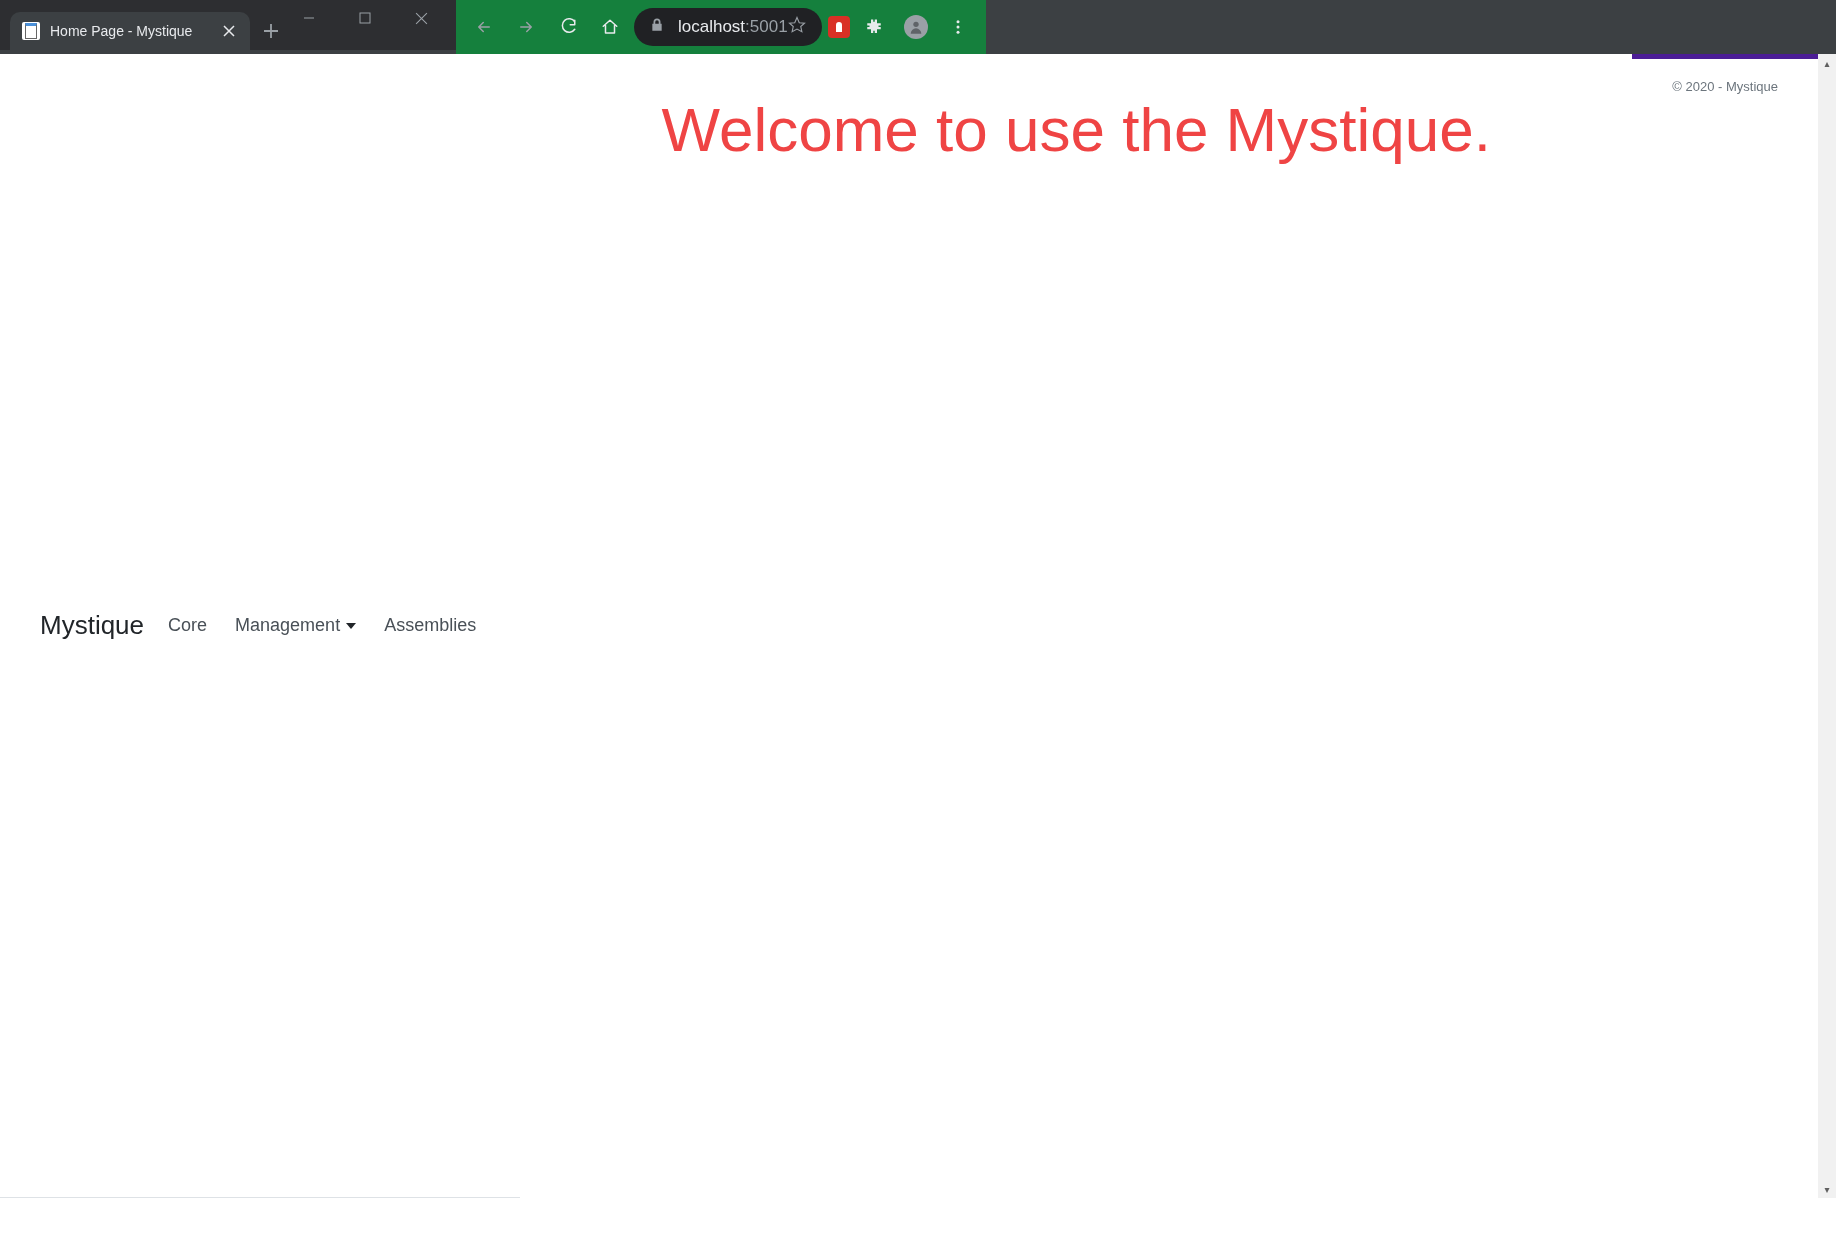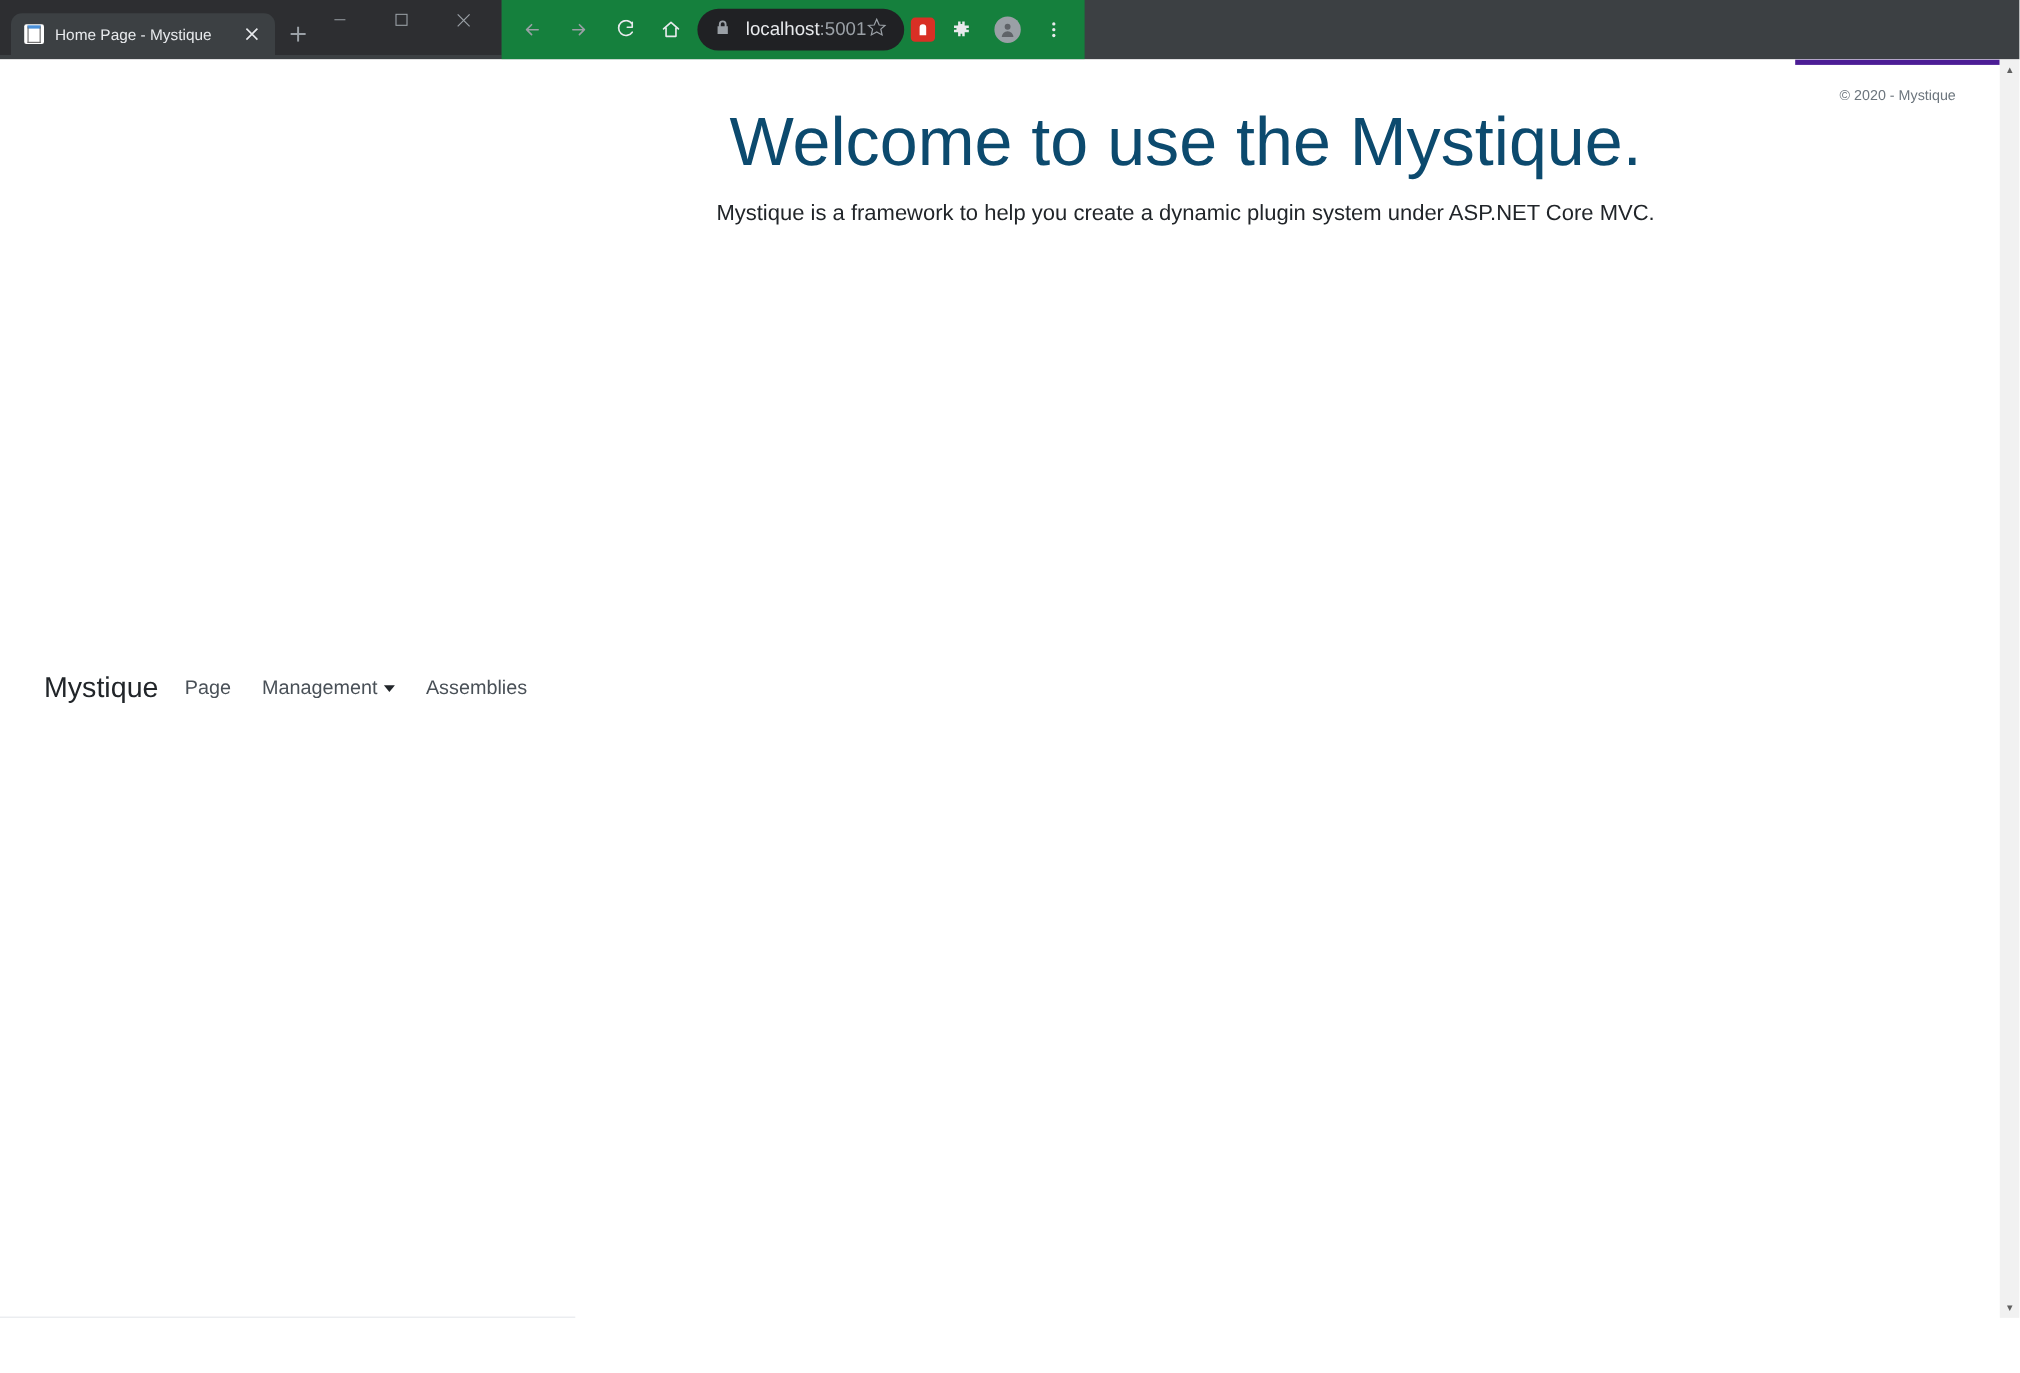--- a/index.html
+++ b/index.html
@@ -251,21 +251,21 @@
     
     
     .main-content {
       flex: 1;
       text-align: center;
       padding: 40px 20px;
     }
     .hero-title {
       font-size: 62px;
       font-weight: 300;
-      color: #0c4a6e;
+      color: #ef4444;
       margin-bottom: 18px;
     }
     .hero-subtitle {
       font-size: 20px;
       color: #212529;
       font-weight: 400;
     }
     
     
     .site-footer {
@@ -381,34 +381,33 @@
     </div>
   </div>
 </div>
 
 <div class="viewport-wrapper">
   <div class="page-viewport">
 
     <nav class="site-navbar">
       <a class="navbar-brand">Mystique</a>
       <a class="nav-link">
-        <span>Page</span>
+        <span>Core</span>
       </a>
       <a class="nav-link">
         <span>Management</span>
         <span class="caret-down"></span>
       </a>
       <a class="nav-link">
         <span>Assemblies</span>
       </a>
     </nav>
 
     <main class="main-content">
       <h1 class="hero-title">Welcome to use the Mystique.</h1>
-      <p class="hero-subtitle">Mystique is a framework to help you create a dynamic plugin system under ASP.NET Core MVC.</p>
     </main>
 
     <footer class="site-footer">
       <span>© 2020 - Mystique</span>
     </footer>
 
   </div>
 
   <div class="scrollbar-track">
     <div class="scrollbar-arrow up">▴</div>

